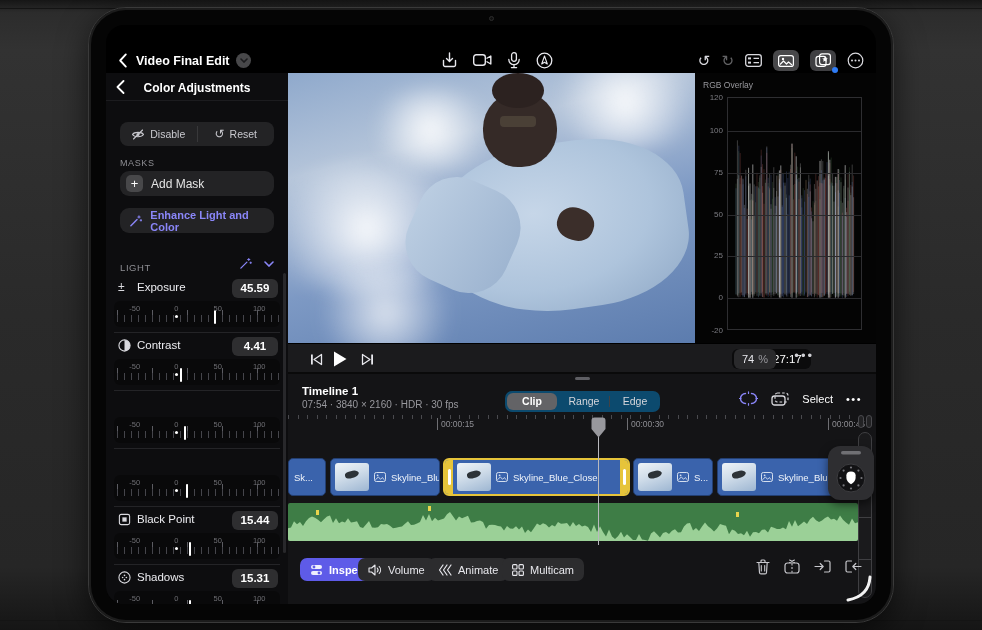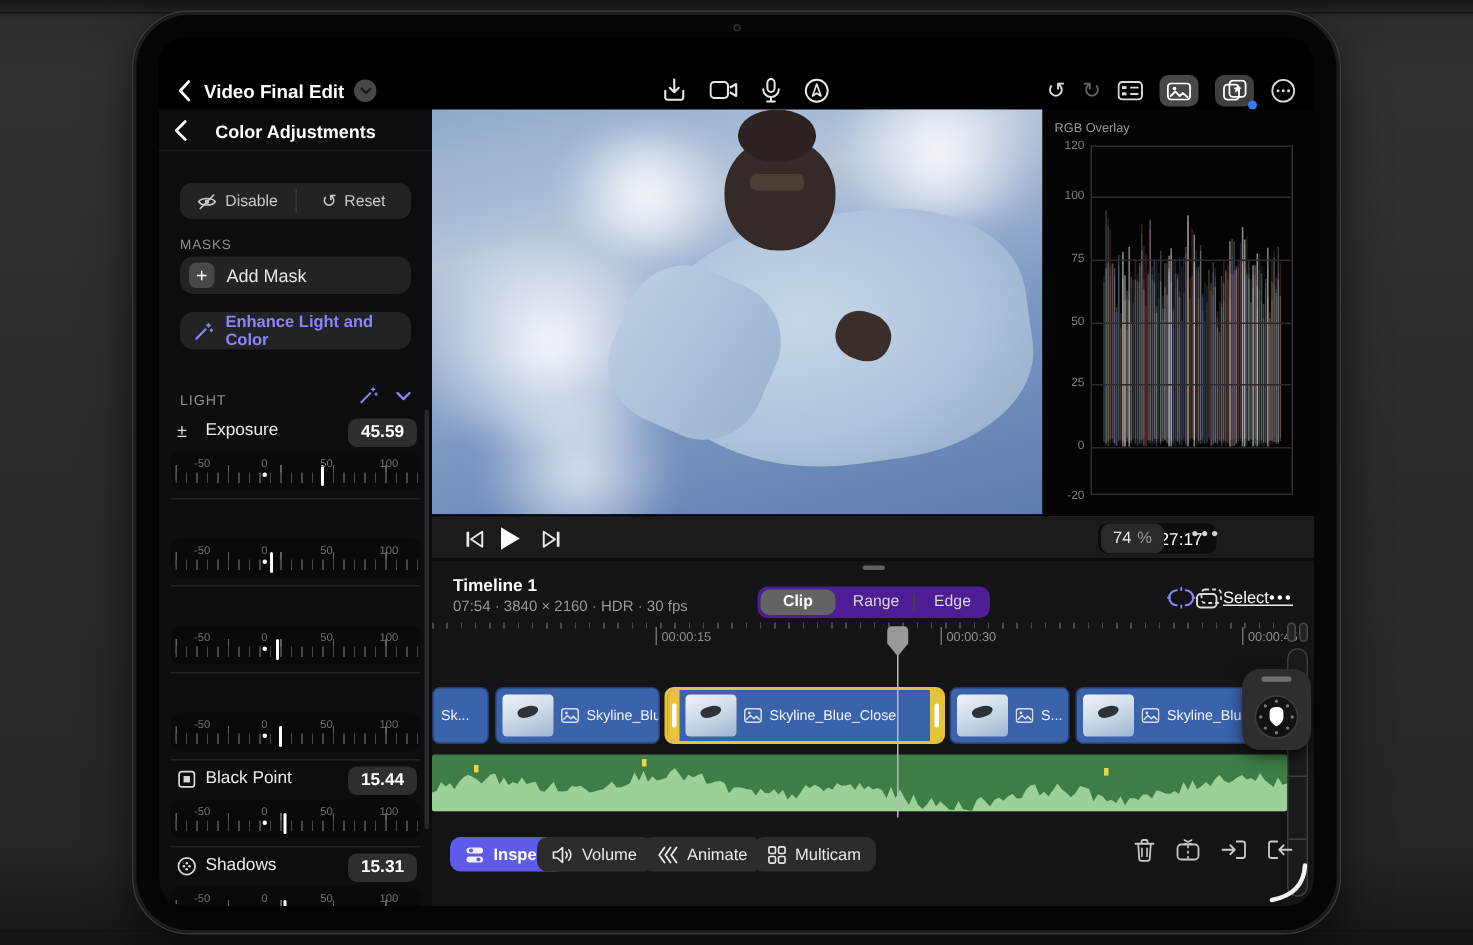--- a/index.html
+++ b/index.html
@@ -81,25 +81,25 @@
   .tc-pill{position:absolute;left:444px;top:5px;height:20px;background:#0b0b0c;border-radius:6px;padding:0 9px;font-family:"DejaVu Sans Mono",monospace;font-size:11.5px;line-height:20px;}
   .tc-dim{color:#7c7c82;} .tc-main{color:#fff;}
   .zoom-pill{position:absolute;right:100px;top:5px;height:20px;background:#2a2a2c;border-radius:6px;padding:0 8px;font-size:11px;line-height:20px;}
   .zoom-pill .u{color:#98989d;margin-left:4px;}
   .tr-dots{position:absolute;right:62px;top:4px;font-size:13px;letter-spacing:2px;color:#cfcfd4;}
   
   .timeline{position:absolute;left:182px;top:349px;width:588px;height:230px;background:#141416;color:#ececf0;}
   .drag-handle{position:absolute;left:287px;top:3px;width:15px;height:3px;border-radius:2px;background:#5f5f64;}
   .tl-name{position:absolute;left:14px;top:11px;font-size:11.5px;font-weight:bold;color:#fff;}
   .tl-info{position:absolute;left:14px;top:25px;font-size:10px;color:#98989d;}
-  .seg3{position:absolute;left:217px;top:17px;width:155px;height:21px;background:#4c1d95;border-radius:7px;display:flex;align-items:center;}
+  .seg3{position:absolute;left:217px;top:17px;width:155px;height:21px;background:#0c4a6e;border-radius:7px;display:flex;align-items:center;}
   .seg3 .opt{flex:1;text-align:center;font-size:10.5px;color:#d6d6db;line-height:17px;}
   .seg3 .opt.on{background:#636366;border-radius:6px;margin:2px;color:#fff;font-weight:bold;}
   .seg3 .s3sep{width:1px;height:11px;background:#424245;}
-  .tl-right{position:absolute;right:14px;top:17px;display:flex;align-items:center;text-decoration:underline;}
+  .tl-right{position:absolute;right:14px;top:17px;display:flex;gap:13px;align-items:center;}
   .select-lbl{font-size:11px;color:#fff;}
   .sel-dots{font-size:11px;letter-spacing:1.5px;color:#fff;}
   .tl-ruler{position:absolute;left:0;top:41px;width:570px;height:24px;
     background-image:repeating-linear-gradient(90deg,#4a4a4e 0 1px,transparent 1px 9.5px);background-size:100% 4px;background-repeat:no-repeat;background-position:0 0;}
   .rlabel{position:absolute;top:3px;font-size:8.5px;color:#8e8e93;border-left:1px solid #6f6f73;padding-left:3px;height:12px;line-height:12px;}
   .playhead-line{position:absolute;width:1.5px;background:#b9b9be;z-index:6;}
   .clips{position:absolute;left:0;top:84px;width:570px;height:38px;}
   .clip{position:absolute;top:0;height:38px;background:#3a63ac;border-radius:5px;border:1px solid #233f72;display:flex;align-items:center;overflow:hidden;}
   .clip .thumb{width:34px;height:28px;border-radius:3px;margin:0 5px 0 4px;flex:none;position:relative;overflow:hidden;
     background:linear-gradient(160deg,#eef3f7 0%,#cfdce9 45%,#9db6d2 100%);}
@@ -251,20 +251,28 @@
         <div class="slider" style="top:202px">
           <div class="sl-head">
               <span class="sl-icon" style="font-size:12px;line-height:12px">±</span>
               <span class="sl-label">Exposure</span>
               <span class="sl-val">45.59</span>
             </div>
           <div class="ruler"><span class="tklabels"></span><i class="zerodot"></i><i class="cursor" style="left: 60.295%;"></i><span class="tkl" style="left: 12.5%;">-50</span><span class="tkl" style="left: 37.5%;">0</span><span class="tkl" style="left: 62.5%;">50</span><span class="tkl" style="left: 87.5%;">100</span></div>
         </div>
         <div class="sl-div" style="top:259px"></div>
         <div class="slider" style="top:260px">
+          <div class="sl-head">
+              <svg class="ic sl-icon" viewBox="0 0 14 14">
+                <circle cx="7" cy="7" r="6" stroke="currentColor" stroke-width="1.2" fill="none"></circle>
+                <path d="M7 1 a6 6 0 0 1 0 12 Z" fill="currentColor"></path>
+              </svg>
+              <span class="sl-label">Contrast</span>
+              <span class="sl-val">4.41</span>
+            </div>
           <div class="ruler"><span class="tklabels"></span><i class="zerodot"></i><i class="cursor" style="left: 39.705%;"></i><span class="tkl" style="left: 12.5%;">-50</span><span class="tkl" style="left: 37.5%;">0</span><span class="tkl" style="left: 62.5%;">50</span><span class="tkl" style="left: 87.5%;">100</span></div>
         </div>
         <div class="sl-div" style="top:317px"></div>
         <div class="slider" style="top:318px">
           <div class="ruler"><span class="tklabels"></span><i class="zerodot"></i><i class="cursor" style="left: 42.035%;"></i><span class="tkl" style="left: 12.5%;">-50</span><span class="tkl" style="left: 37.5%;">0</span><span class="tkl" style="left: 62.5%;">50</span><span class="tkl" style="left: 87.5%;">100</span></div>
         </div>
         <div class="sl-div" style="top:375px"></div>
         <div class="slider" style="top:376px">
           <div class="ruler"><span class="tklabels"></span><i class="zerodot"></i><i class="cursor" style="left: 43.135%;"></i><span class="tkl" style="left: 12.5%;">-50</span><span class="tkl" style="left: 37.5%;">0</span><span class="tkl" style="left: 62.5%;">50</span><span class="tkl" style="left: 87.5%;">100</span></div>
         </div>

